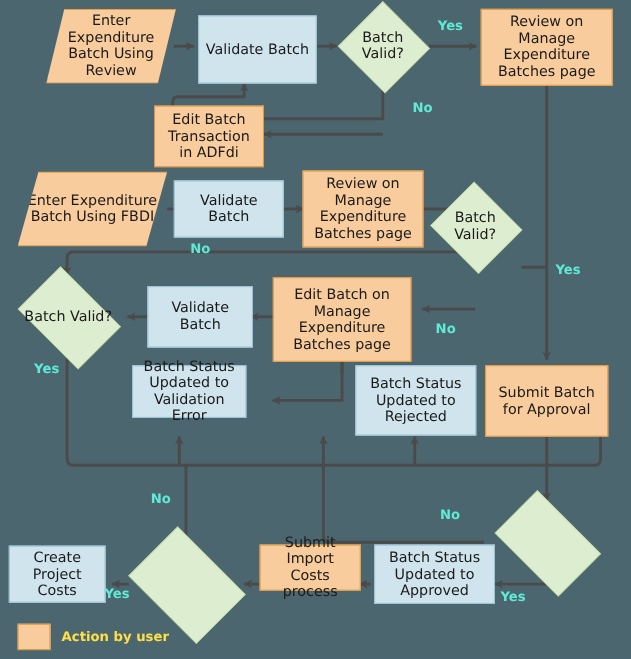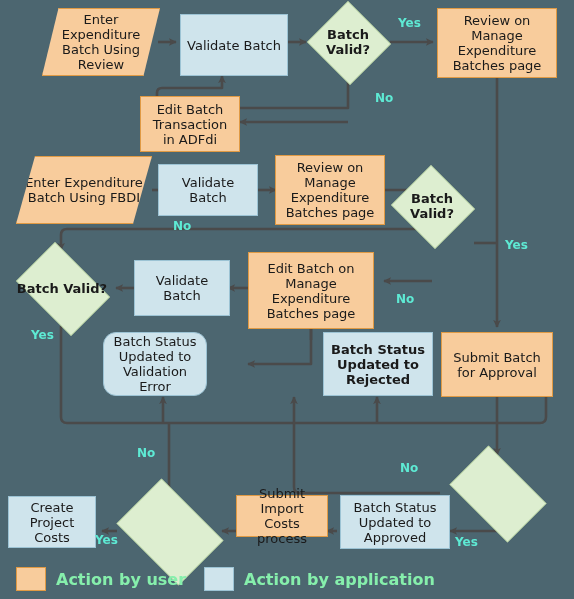--- a/index.html
+++ b/index.html
@@ -35,21 +35,20 @@
     background:#f8cc9c;
     border:1.6px solid #e09a44;
     clip-path:polygon(14% 0,100% 0,86% 100%,0 100%);
   }
   .para .inner{
     width:100%;
   }
   .diamond{
     background:transparent;
     border:none;
-    font-weight:bold;
   }
   .diamond .dshape{
     position:absolute;left:0;top:0;width:100%;height:100%;
     background:#ddeed0;
     border:1.2px solid #a9c98d;
     transform:rotate(45deg) scale(.707);
     z-index:-1;
   }
   .edge-label{
     position:absolute;
@@ -62,21 +61,21 @@
   }
   
   #legend{
     position:absolute;left:0;bottom:0;width:574px;height:40px;z-index:8;
   }
   .leg-item{position:absolute;display:flex;align-items:center;}
   .leg-sw{width:30px;height:24px;box-sizing:border-box;}
   .sw-user{background:#f8cc9c;border:1.6px solid #e09a44;}
   .sw-app{background:#cfe4ec;border:1.2px solid #9cc3d4;}
   .sw-cond{background:#ddeed0;border:1.2px solid #a9c98d;}
-  .leg-label{margin-left:10px;font-size:16px;color:#86efac;font-weight:bold;}
+  .leg-label{margin-left:10px;font-size:12px;color:#fde047;font-weight:bold;}
 </style>
 </head>
 <body>
 
 <svg id="canvas" viewBox="0 0 574 599" width="574" height="599" xmlns="http://www.w3.org/2000/svg">
   <defs>
     <marker id="ah" markerWidth="9" markerHeight="9" refX="7.2" refY="4.5" orient="auto" markerUnits="userSpaceOnUse">
       <path d="M0,0.6 L8,4.5 L0,8.4 L2.1,4.5 Z" fill="#4a4a4a"></path>
     </marker>
   </defs>
@@ -185,25 +184,25 @@
 </div>
 
 <div class="node rect-app" style="left:134px;top:260px;width:96px;height:56px;">
   <span>Validate Batch</span>
 </div>
 
 <div class="node rect-user" style="left:248px;top:252px;width:126px;height:77px;">
   <span>Edit Batch on Manage Expenditure Batches page</span>
 </div>
 
-<div class="node rect-app" style="left:103px;top:332px;width:104px;height:64px;border-radius:13px;">
+<div class="node rect-app" style="left:120px;top:332px;width:104px;height:48px;">
   <span>Batch Status Updated to Validation Error</span>
 </div>
 
-<div class="node rect-app" style="left:323px;top:332px;width:110px;height:64px;font-weight:bold;">
+<div class="node rect-app" style="left:323px;top:332px;width:110px;height:64px;">
   <span>Batch Status Updated to Rejected</span>
 </div>
 
 <div class="node rect-user" style="left:441px;top:332px;width:112px;height:65px;">
   <span>Submit Batch for Approval</span>
 </div>
 
 <div class="node diamond" style="left:440px;top:455px;width:114px;height:76px;transform:translateY(0px);">
   <div class="dshape"></div>
 </div>
@@ -233,17 +232,13 @@
 <div class="edge-label" style="left:137px;top:446px;">No</div>
 <div class="edge-label" style="left:400px;top:461px;">No</div>
 <div class="edge-label" style="left:455px;top:535px;">Yes</div>
 <div class="edge-label" style="left:95px;top:533px;">Yes</div>
 
 <div id="legend">
   <div class="leg-item" style="left:16px;top:8px;">
     <div class="leg-sw sw-user"></div>
     <div class="leg-label">Action by user</div>
   </div>
-  <div class="leg-item" style="left:204px;top:8px;">
-    <div class="leg-sw sw-app"></div>
-    <div class="leg-label">Action by application</div>
-  </div>
 </div>
 
 </body></html>

